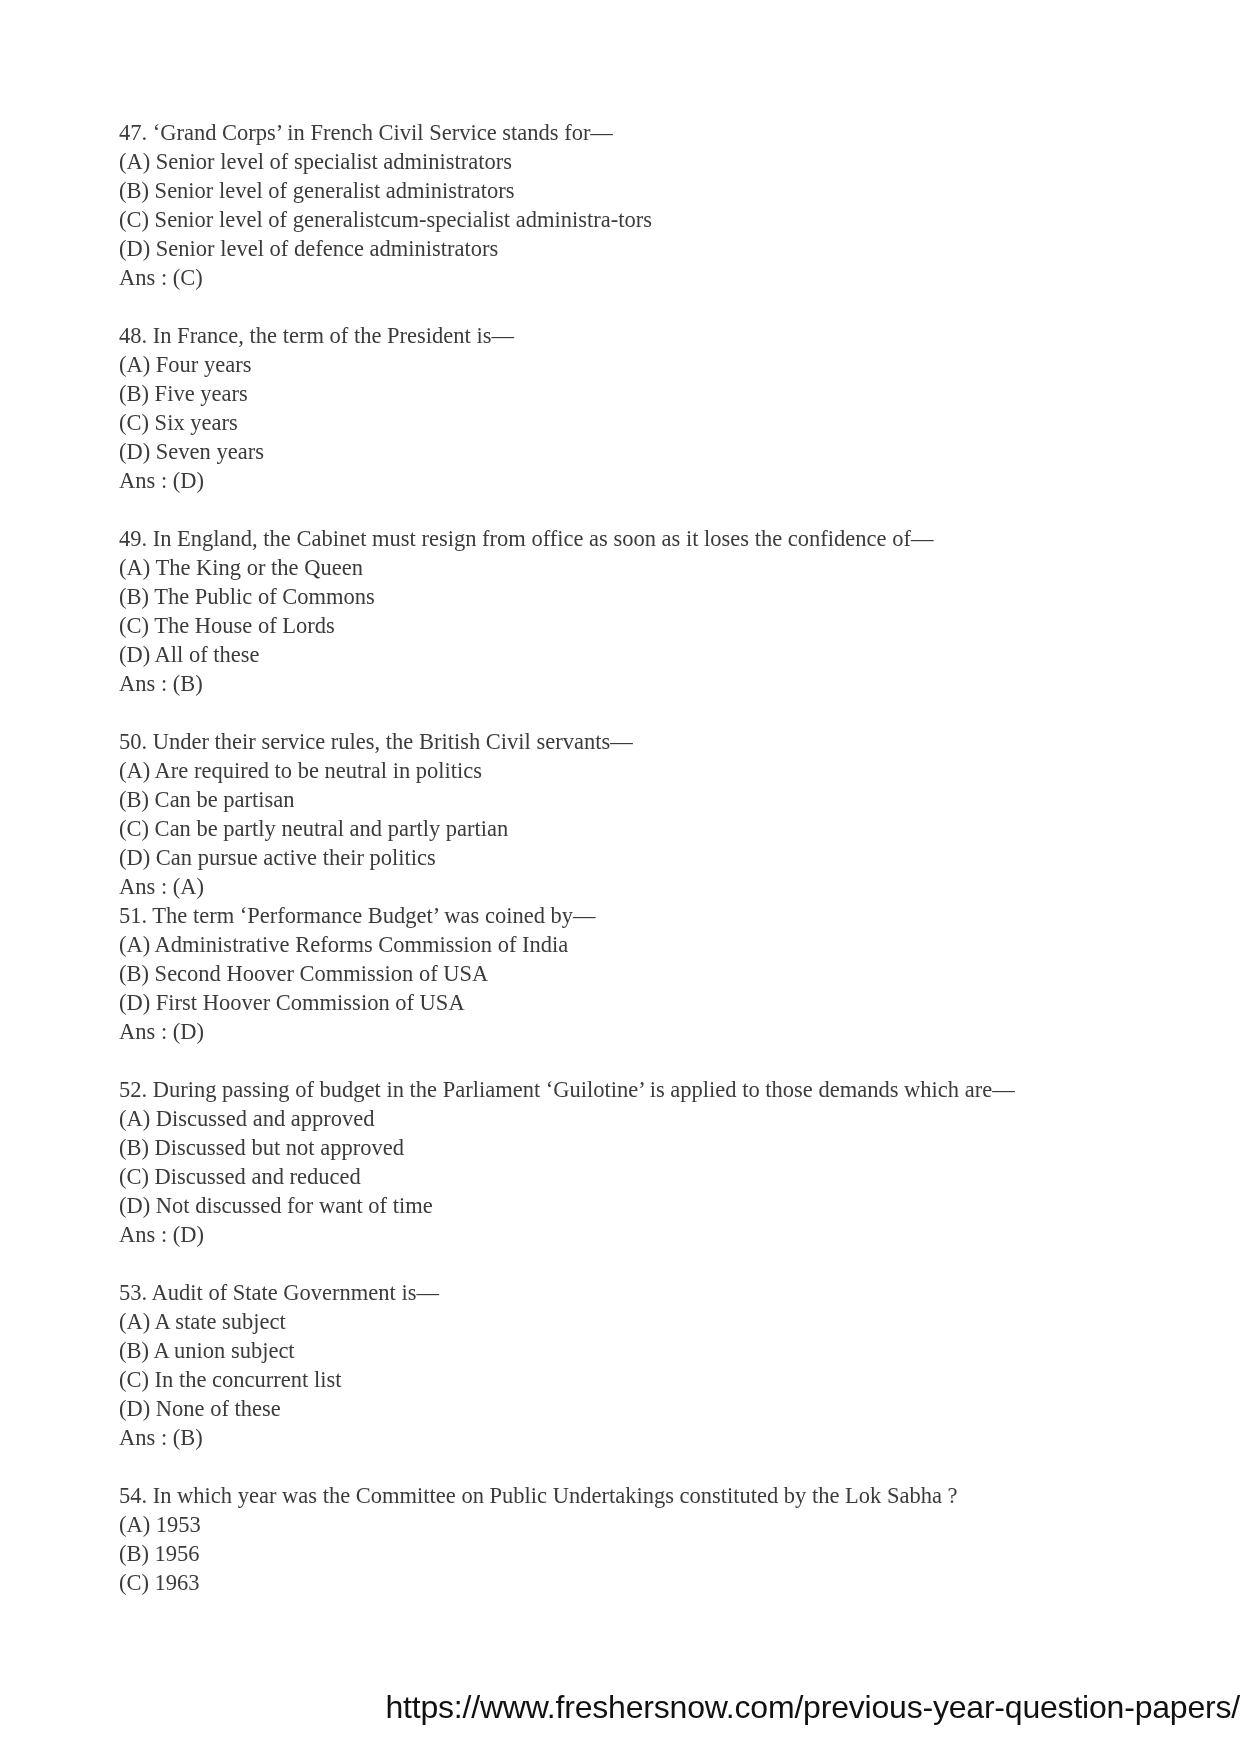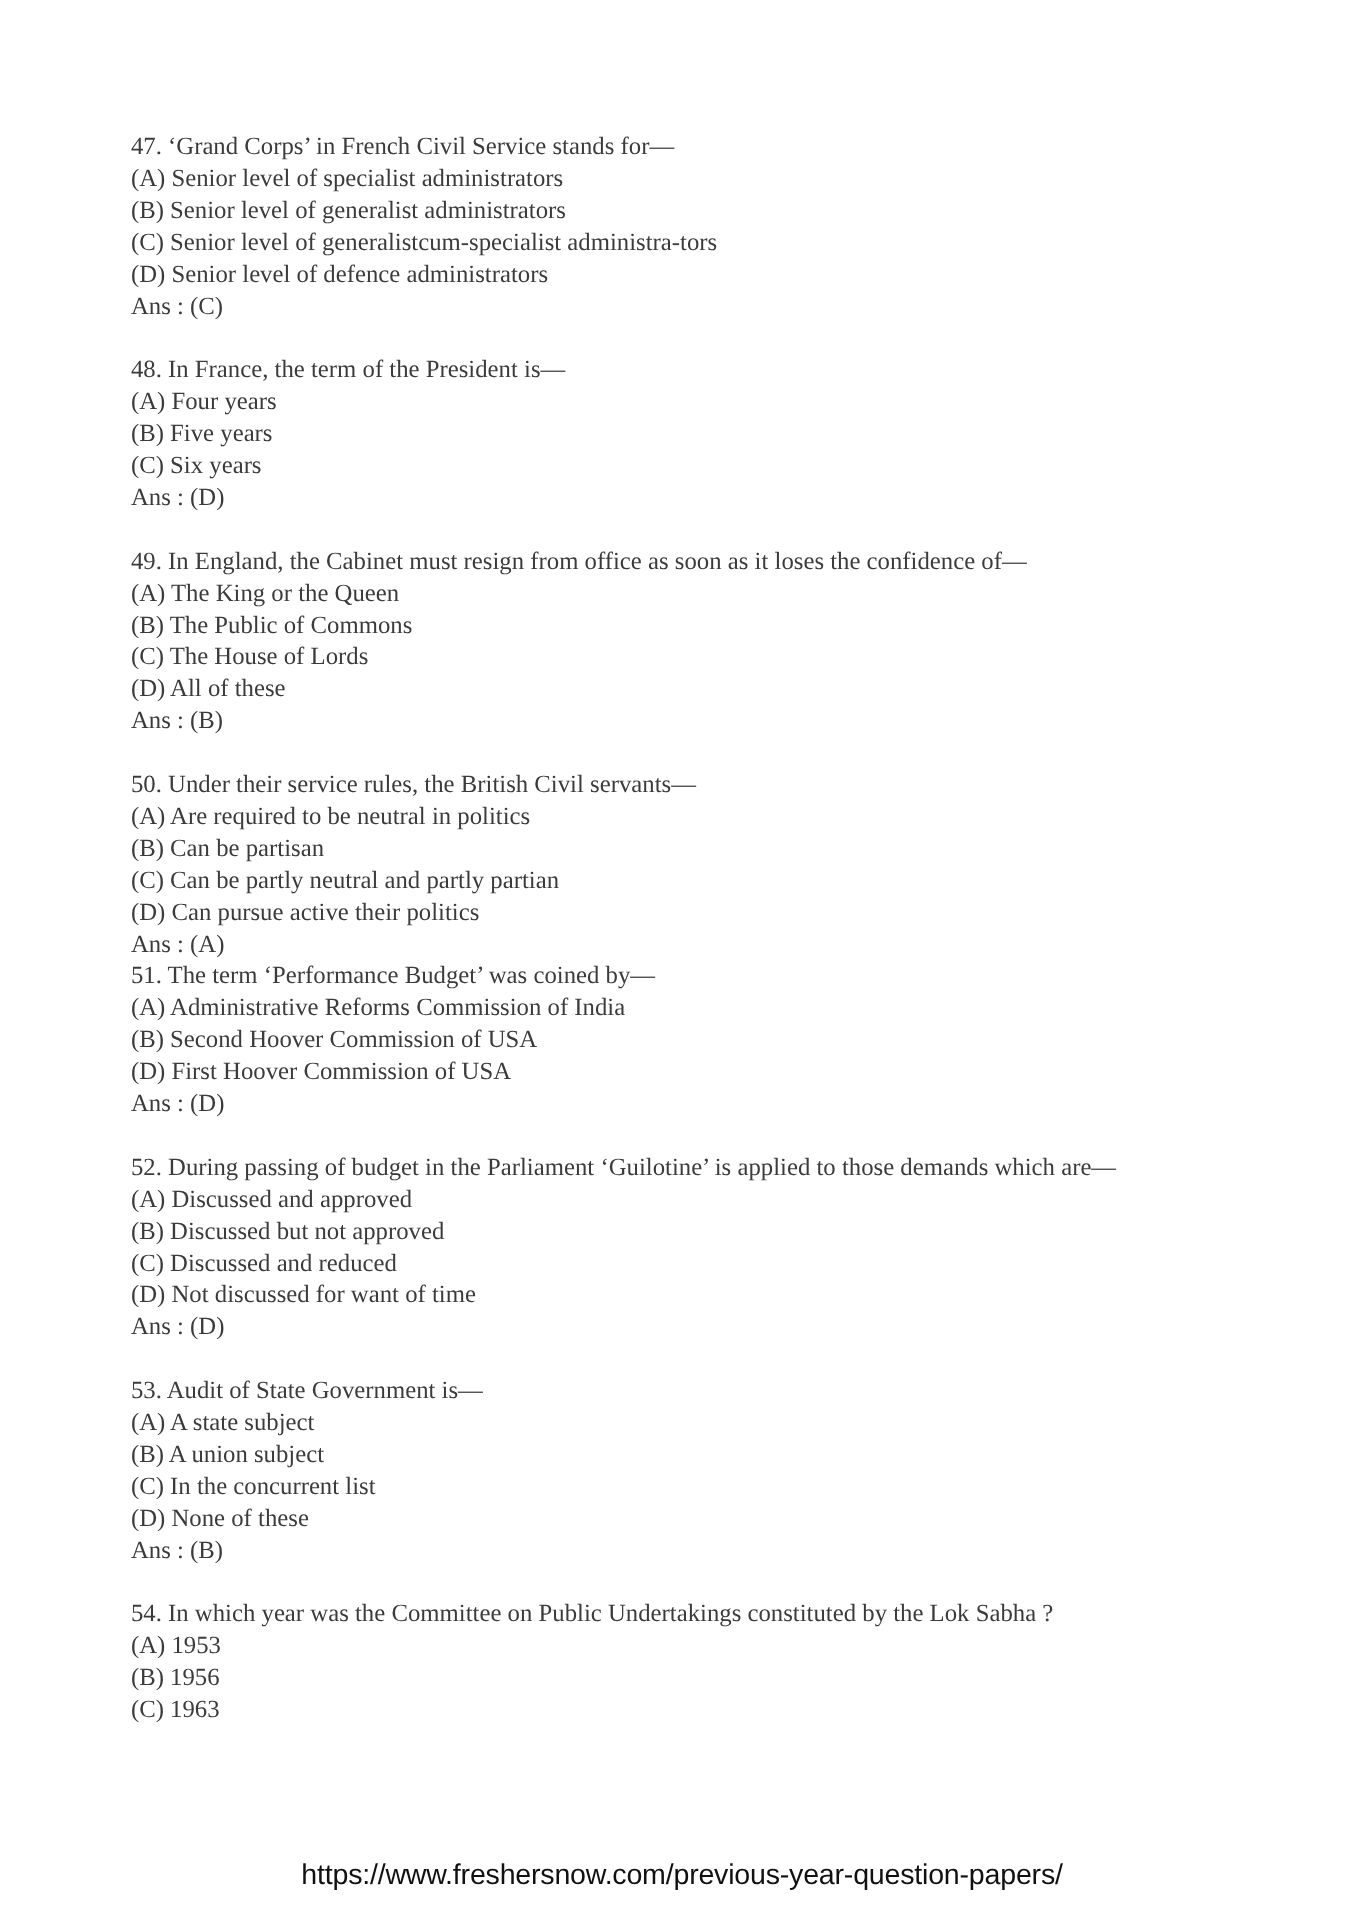--- a/index.html
+++ b/index.html
@@ -5,23 +5,23 @@
     html, body { margin: 0; padding: 0; background: #ffffff; }
     body { width: 1240px; height: 1755px; position: relative; overflow: hidden; }
     .page {
       position: absolute; left: 119px; top: 118px; width: 1020px;
       font-family: "Liberation Serif", "DejaVu Serif", serif;
       font-size: 22.5px; line-height: 29px; color: #3b3b3b;
     }
     .line { white-space: nowrap; display: block; }
     .gap { height: 29px; }
     .footer {
-      position: absolute; left: 0; top: 1689px; width: 1240px; text-align: center;
+      position: absolute; left: 0; top: 1689px; width: 1240px; text-align: right;
       font-family: "Liberation Sans", "DejaVu Sans", sans-serif;
-      font-size: 26px; color: #111111; letter-spacing: -0.2px;
+      font-size: 32px; color: #111111; letter-spacing: -0.2px;
     }
   </style>
 </head>
 <body>
 
 <div class="page">
 
   <div>
     <span class="line">47. ‘Grand Corps’ in French Civil Service stands for—</span>
     <span class="line">(A) Senior level of specialist administrators</span>
@@ -30,20 +30,21 @@
     <span class="line">(D) Senior level of defence administrators</span>
     <span class="line">Ans : (C)</span>
   </div>
   <div class="gap"></div>
 
   <div>
     <span class="line">48. In France, the term of the President is—</span>
     <span class="line">(A) Four years</span>
     <span class="line">(B) Five years</span>
     <span class="line">(C) Six years</span>
+    <span class="line">(D) Seven years</span>
     <span class="line">Ans : (D)</span>
   </div>
   <div class="gap"></div>
 
   <div>
     <span class="line">49. In England, the Cabinet must resign from office as soon as it loses the confidence of—</span>
     <span class="line">(A) The King or the Queen</span>
     <span class="line">(B) The Public of Commons</span>
     <span class="line">(C) The House of Lords</span>
     <span class="line">(D) All of these</span>

